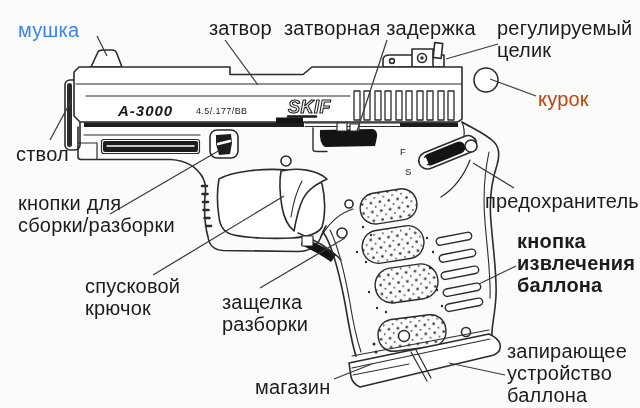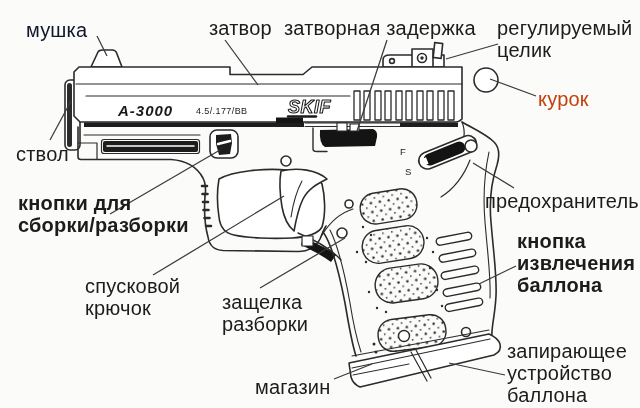--- a/index.html
+++ b/index.html
@@ -207,40 +207,40 @@
         <line x1="153" y1="275" x2="284" y2="196" stroke="#3a3a3a" stroke-width="1.25"></line>
         <line x1="260" y1="288" x2="345" y2="238" stroke="#3a3a3a" stroke-width="1.25"></line>
         <line x1="514" y1="188" x2="473" y2="163" stroke="#3a3a3a" stroke-width="1.25"></line>
         <line x1="516" y1="266" x2="479" y2="284" stroke="#3a3a3a" stroke-width="1.25"></line>
         <line x1="334" y1="379" x2="372" y2="364" stroke="#3a3a3a" stroke-width="1.25"></line>
         <line x1="505" y1="375" x2="449" y2="363" stroke="#3a3a3a" stroke-width="1.25"></line>
       </g>
   </svg>
 
   <div id="labels-layer">
-      <div class="label" style="left: 26px; top: 19px; color: #0f172a; text-align: right;">
+      <div class="label" style="left: 18px; top: 19px; color: #3b82f6; text-align: right;">
         <div>мушка</div>
       </div>
       <div class="label" style="left: 209px; top: 17px; color: rgb(28, 28, 28);">
         <div>затвор</div>
       </div>
       <div class="label" style="left: 284px; top: 17px; color: rgb(28, 28, 28);">
         <div>затворная задержка</div>
       </div>
       <div class="label" style="left: 497px; top: 17px; color: rgb(28, 28, 28);">
         <div>регулируемый</div>
         <div>целик</div>
       </div>
       <div class="label" style="left: 538px; top: 88px; color: #c2410c;">
         <div>курок</div>
       </div>
       <div class="label" style="left: 16px; top: 143px; color: rgb(28, 28, 28);">
         <div>ствол</div>
       </div>
-      <div class="label" style="left: 18px; top: 192px; color: rgb(28, 28, 28); font-weight: bold;">
+      <div class="label" style="left: 18px; top: 192px; color: rgb(28, 28, 28);">
         <div>кнопки для</div>
         <div>сборки/разборки</div>
       </div>
       <div class="label" style="left: 85px; top: 275px; color: rgb(28, 28, 28);">
         <div>спусковой</div>
         <div>крючок</div>
       </div>
       <div class="label" style="left: 222px; top: 291px; color: rgb(28, 28, 28);">
         <div>защелка</div>
         <div>разборки</div>

